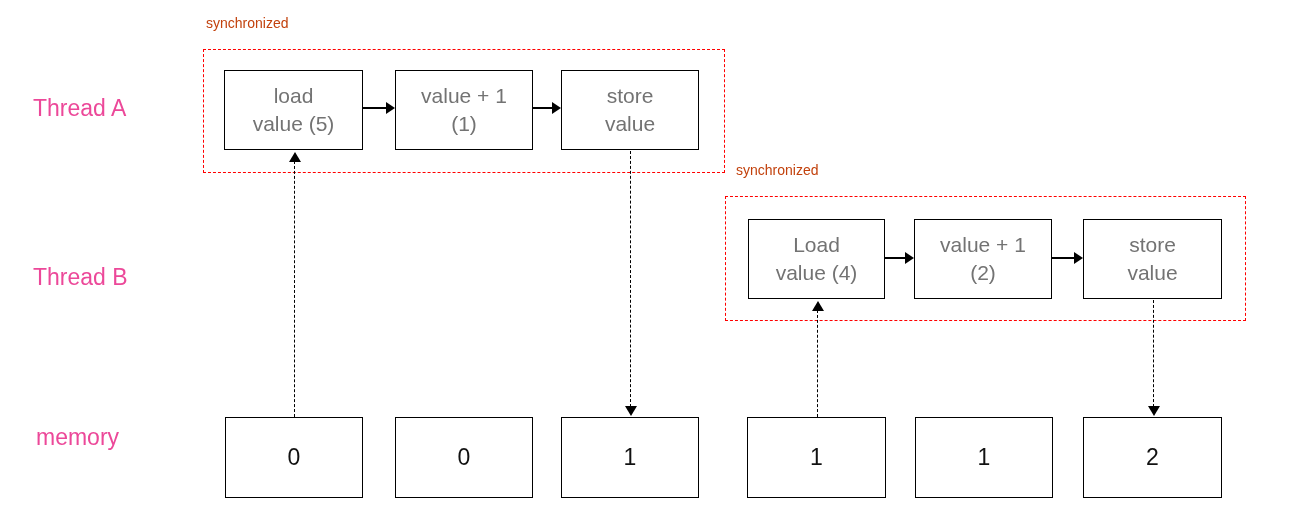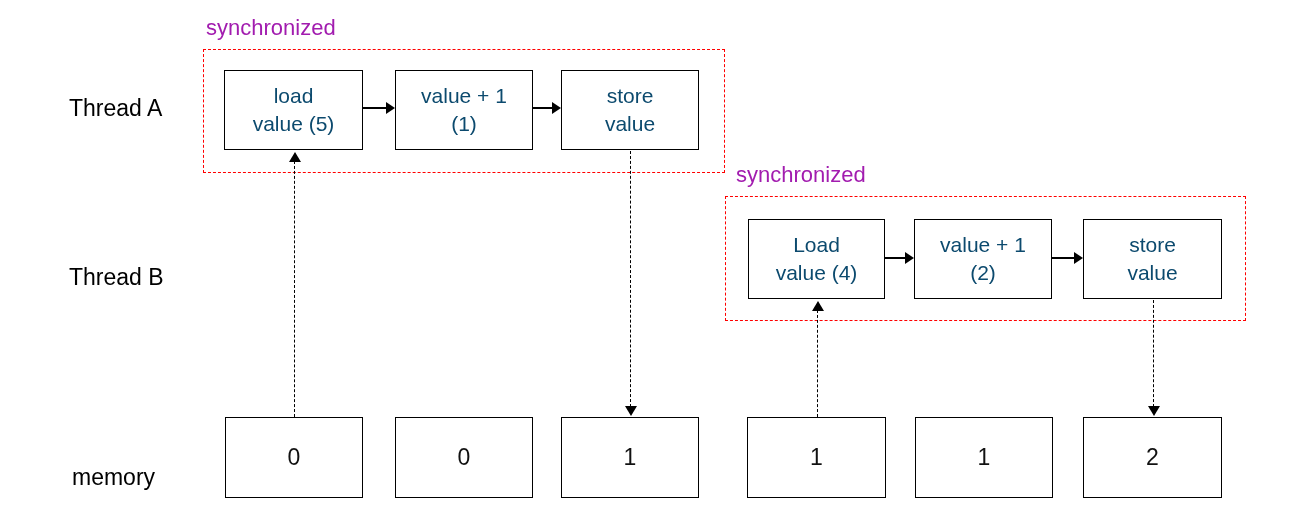--- a/index.html
+++ b/index.html
@@ -12,28 +12,27 @@
     width: 1296px;
     height: 527px;
     background: #ffffff;
     font-family: "Liberation Sans", sans-serif;
     color: #111111;
     overflow: hidden;
   }
   .row-label {
     position: absolute;
     font-size: 23px;
-    color: #000000;
+    color: #ec4899;
     white-space: nowrap;
-    margin-left: 36px;
   }
   .sync-label {
     position: absolute;
-    font-size: 22px;
-    color: #a21caf;
+    font-size: 14px;
+    color: #c2410c;
     white-space: nowrap;
   }
   .sync-box {
     position: absolute;
     border: 1.5px dashed #ff0000;
     box-sizing: border-box;
     background: transparent;
   }
   .pbox {
     position: absolute;
@@ -41,21 +40,21 @@
     border: 1.5px solid #000000;
     box-sizing: border-box;
     background: #ffffff;
     display: flex;
     flex-direction: column;
     align-items: center;
     justify-content: center;
     text-align: center;
     font-size: 21px;
     line-height: 1.32;
-    color: #0c4a6e;
+    color: #737373;
   }
   .mbox {
     position: absolute;
     top: 417px;
     height: 81px;
     border: 1.5px solid #000000;
     box-sizing: border-box;
     background: #ffffff;
     display: flex;
     align-items: center;
@@ -95,21 +94,21 @@
     border-right: 6px solid transparent;
   }
 </style>
 </head>
 <body>
 
 <div id="canvas">
 
   <div class="row-label" style="left:33px; top:95px;">Thread A</div>
   <div class="row-label" style="left:33px; top:264px;">Thread B</div>
-  <div class="row-label" style="left:36px; top:464px;">memory</div>
+  <div class="row-label" style="left:36px; top:424px;">memory</div>
 
   <div class="sync-label" style="left:206px; top:15px;">synchronized</div>
   <div class="sync-box" style="left:203px; top:49px; width:522px; height:124px;"></div>
 
   <div class="sync-label" style="left:736px; top:162px;">synchronized</div>
   <div class="sync-box" style="left:725px; top:196px; width:521px; height:125px;"></div>
 
   <div class="pbox" style="left:224px; top:70px; width:139px;">
     <span>load</span>
     <span>value (5)</span>

